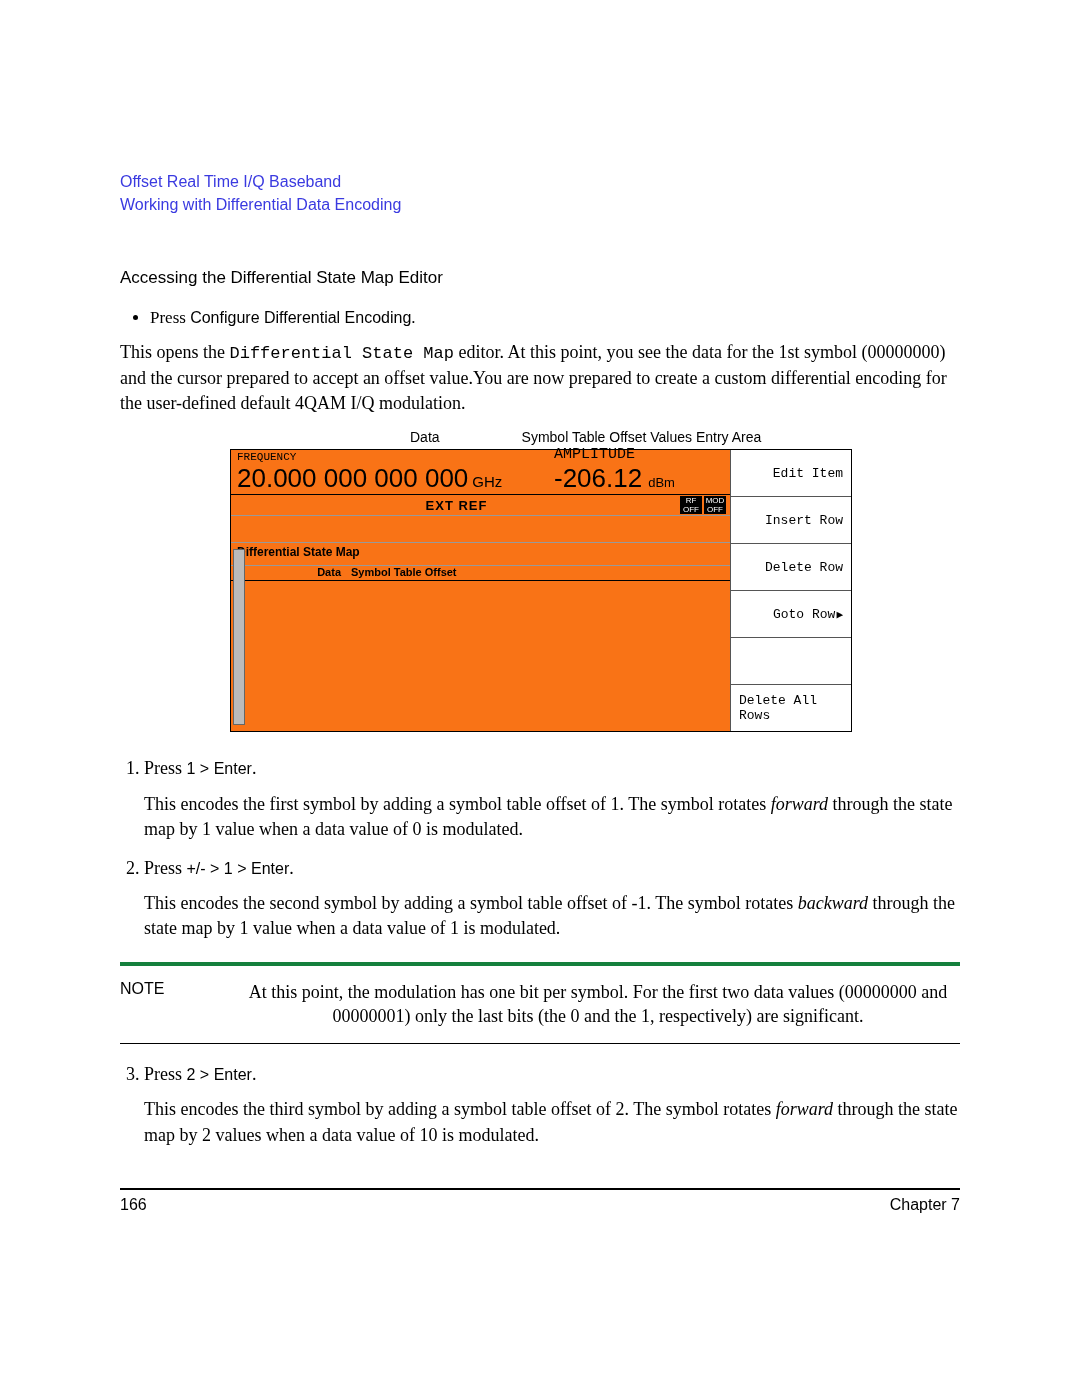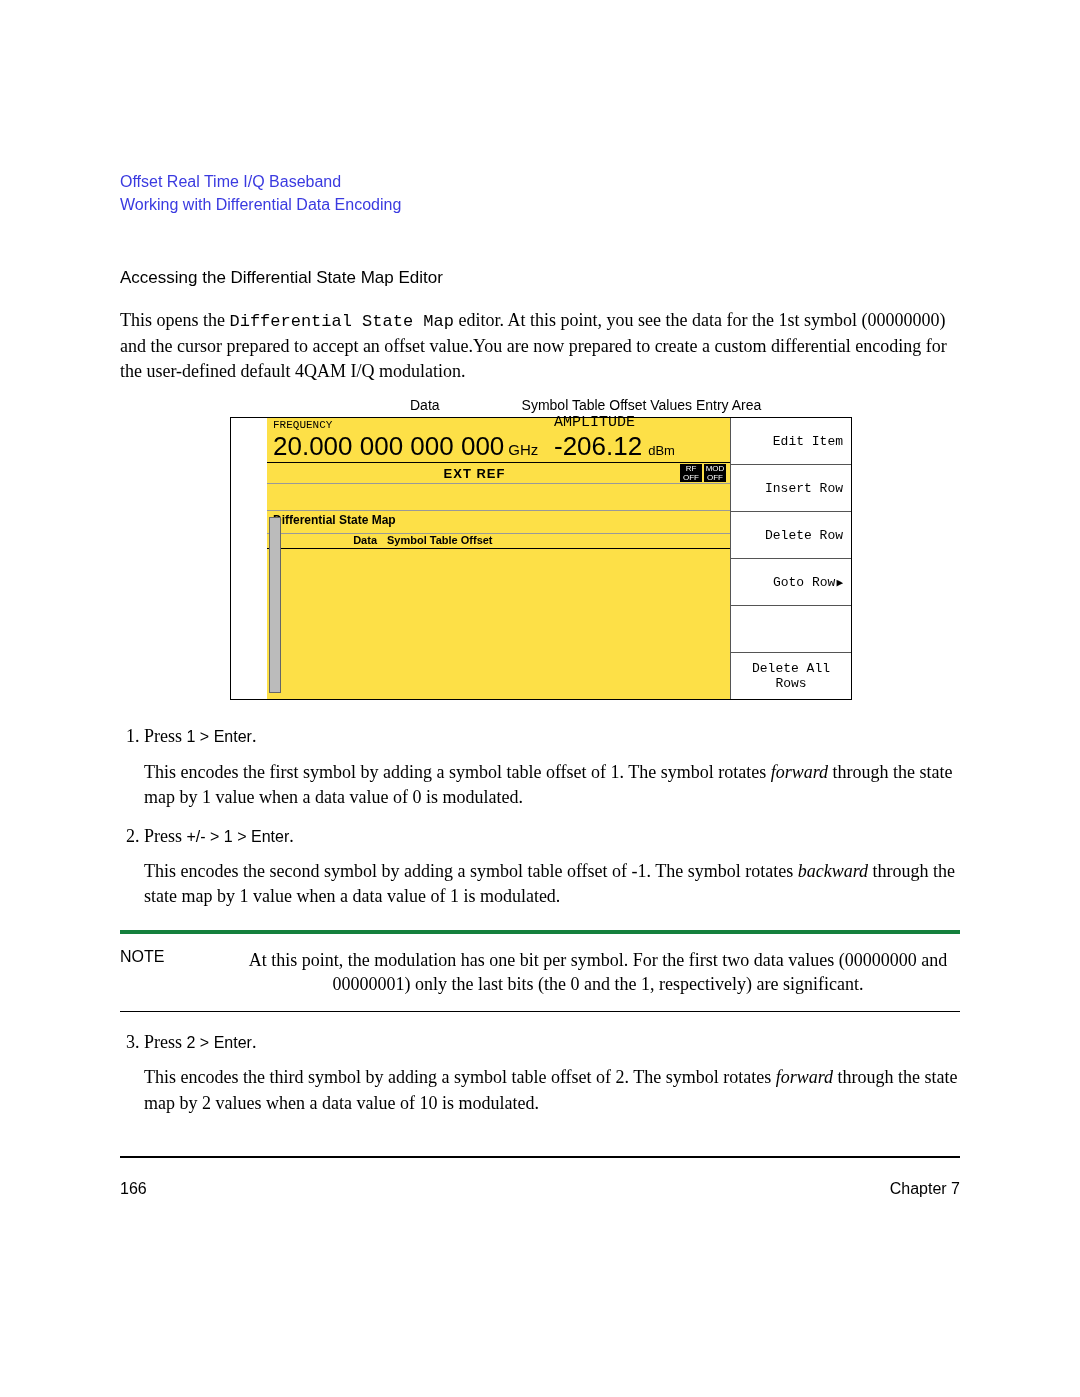--- a/index.html
+++ b/index.html
@@ -66,24 +66,23 @@
   .device {
     width: 620px;
     border: 1px solid #000;
     display: flex;
     background: #fff;
   }
   .screen {
     flex: 1;
     border-right: 1px solid #555;
     padding: 0;
-    background: #fde047;
+    background: #f97316;
     position: relative;
     font-family: "Courier New", Courier, monospace;
-    margin-left: 36px;
   }
   .screen-top {
     border-bottom: 1px solid #000;
     padding: 2px 6px 0 6px;
     display: flex;
     align-items: flex-end;
     height: 42px;
   }
   .freq-block { flex:1; }
   .freq-label { font-size:11px; letter-spacing:0; }
@@ -189,21 +188,20 @@
   .softkey {
     flex:1;
     border-bottom:1px solid #555;
     font-family: "Courier New", Courier, monospace;
     font-size:13px;
     display:flex;
     align-items:center;
     justify-content:flex-end;
     padding:0 8px;
     min-height:42px;
-    text-align:center;
   }
   .softkey:last-child { border-bottom:none; }
   .softkey .arrow { font-size:11px; margin-left:1px; }
   ol.steps {
     padding-left: 24px;
     margin: 10px 0;
   }
   ol.steps > li {
     font-size: 18px;
     margin-bottom: 14px;
@@ -227,38 +225,43 @@
   }
   .note-text {
     flex:1;
     font-size:18px;
     line-height:1.38;
     text-align:center;
   }
   .page-footer {
     border-top:2px solid #000;
     margin-top:40px;
-    padding-top:22px;
+    padding-top:6px;
     display:flex;
     justify-content:space-between;
     font-family: Arial, Helvetica, sans-serif;
     font-size:16px;
   }
   em { font-style: italic; }
 </style>
 </head>
 <body>
 
 <div class="page">
 
   <div class="header-link">Offset Real Time I/Q Baseband</div>
   <div class="header-link">Working with Differential Data Encoding</div>
 
   <div class="subheading">Accessing the Differential State Map Editor</div>
 
+  <ul class="bullets">
+    <li>
+      <span>Press </span><span class="ui-word">Configure Differential Encoding</span><span>.</span>
+    </li>
+  </ul>
 
   <p class="body">
     <span>This opens the </span><span class="mono">Differential State Map</span><span> editor. At this point, you see the data for the 1st symbol (00000000) and the cursor prepared to accept an offset value.You are now prepared to create a custom differential encoding for the user-defined default 4QAM I/Q modulation.</span>
   </p>
 
   <div class="fig-wrap">
     <div class="fig-labels">
       <span class="fig-label-data">Data</span>
       <span class="fig-label-sym">Symbol Table Offset Values Entry Area</span>
     </div>

